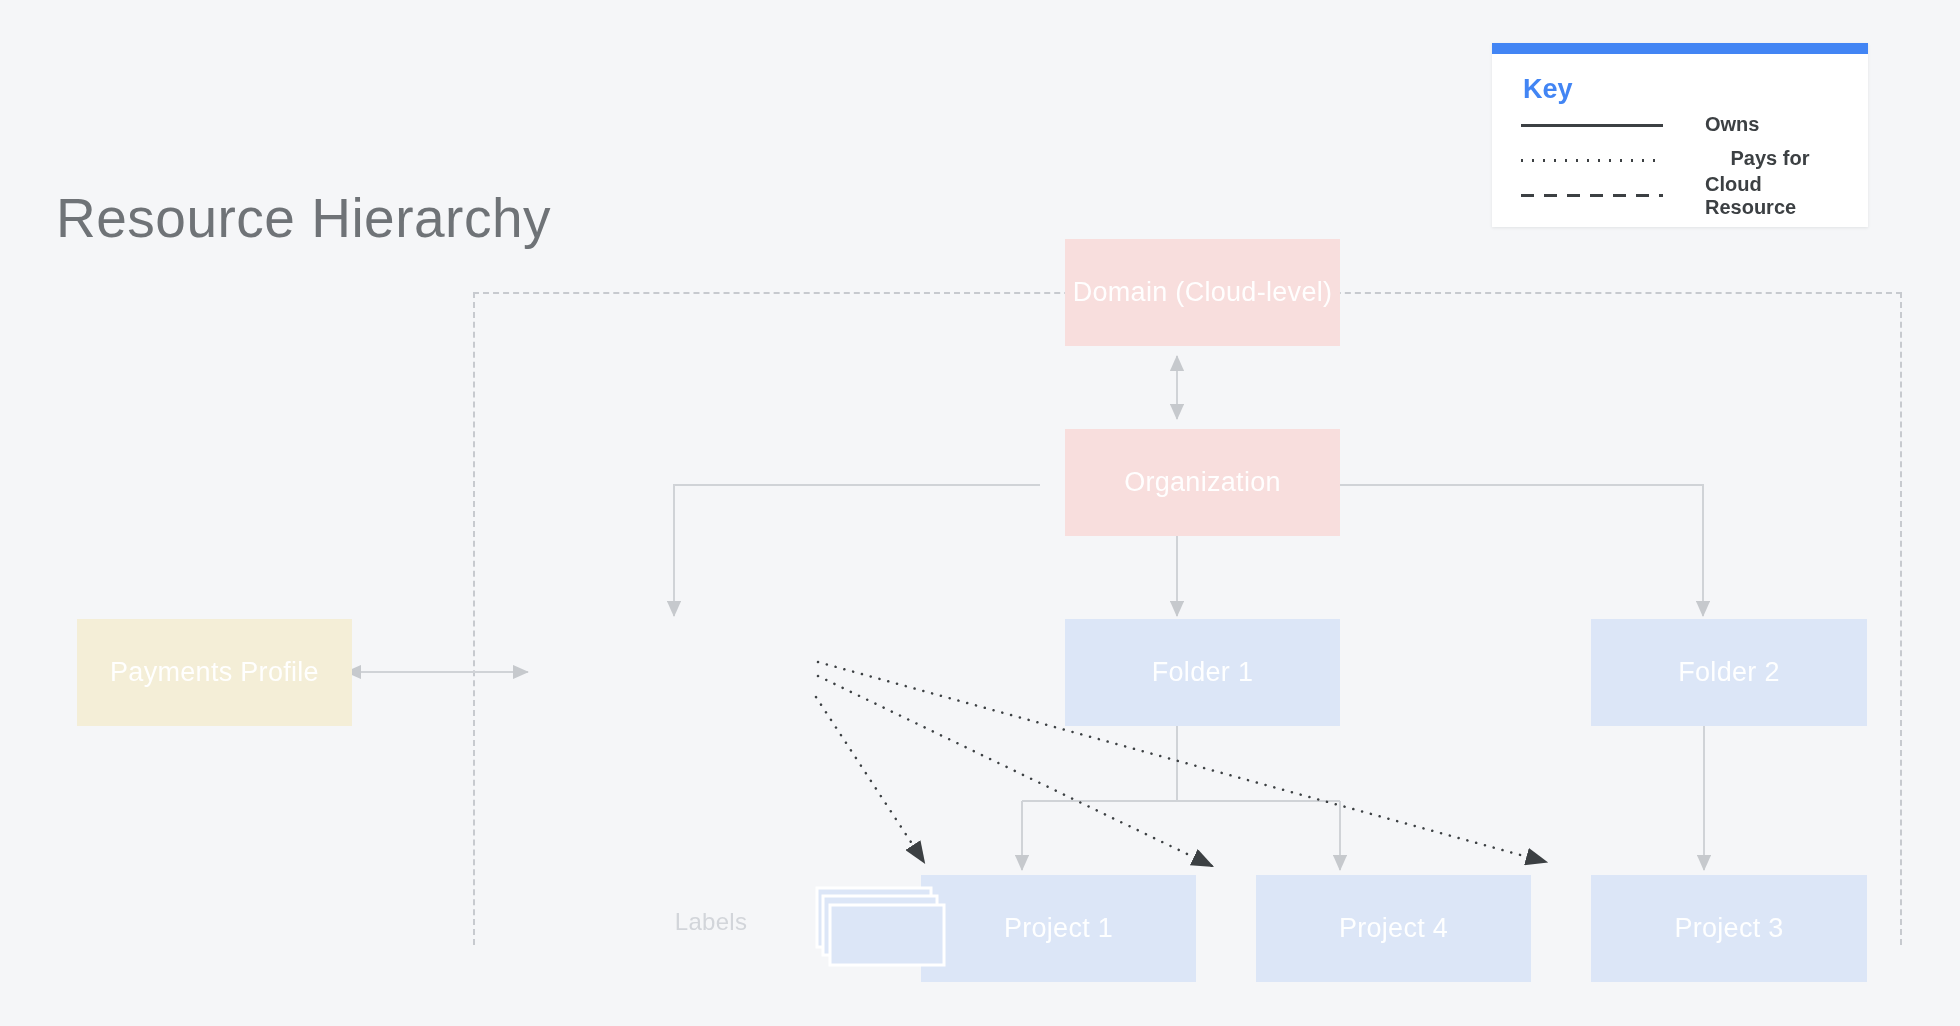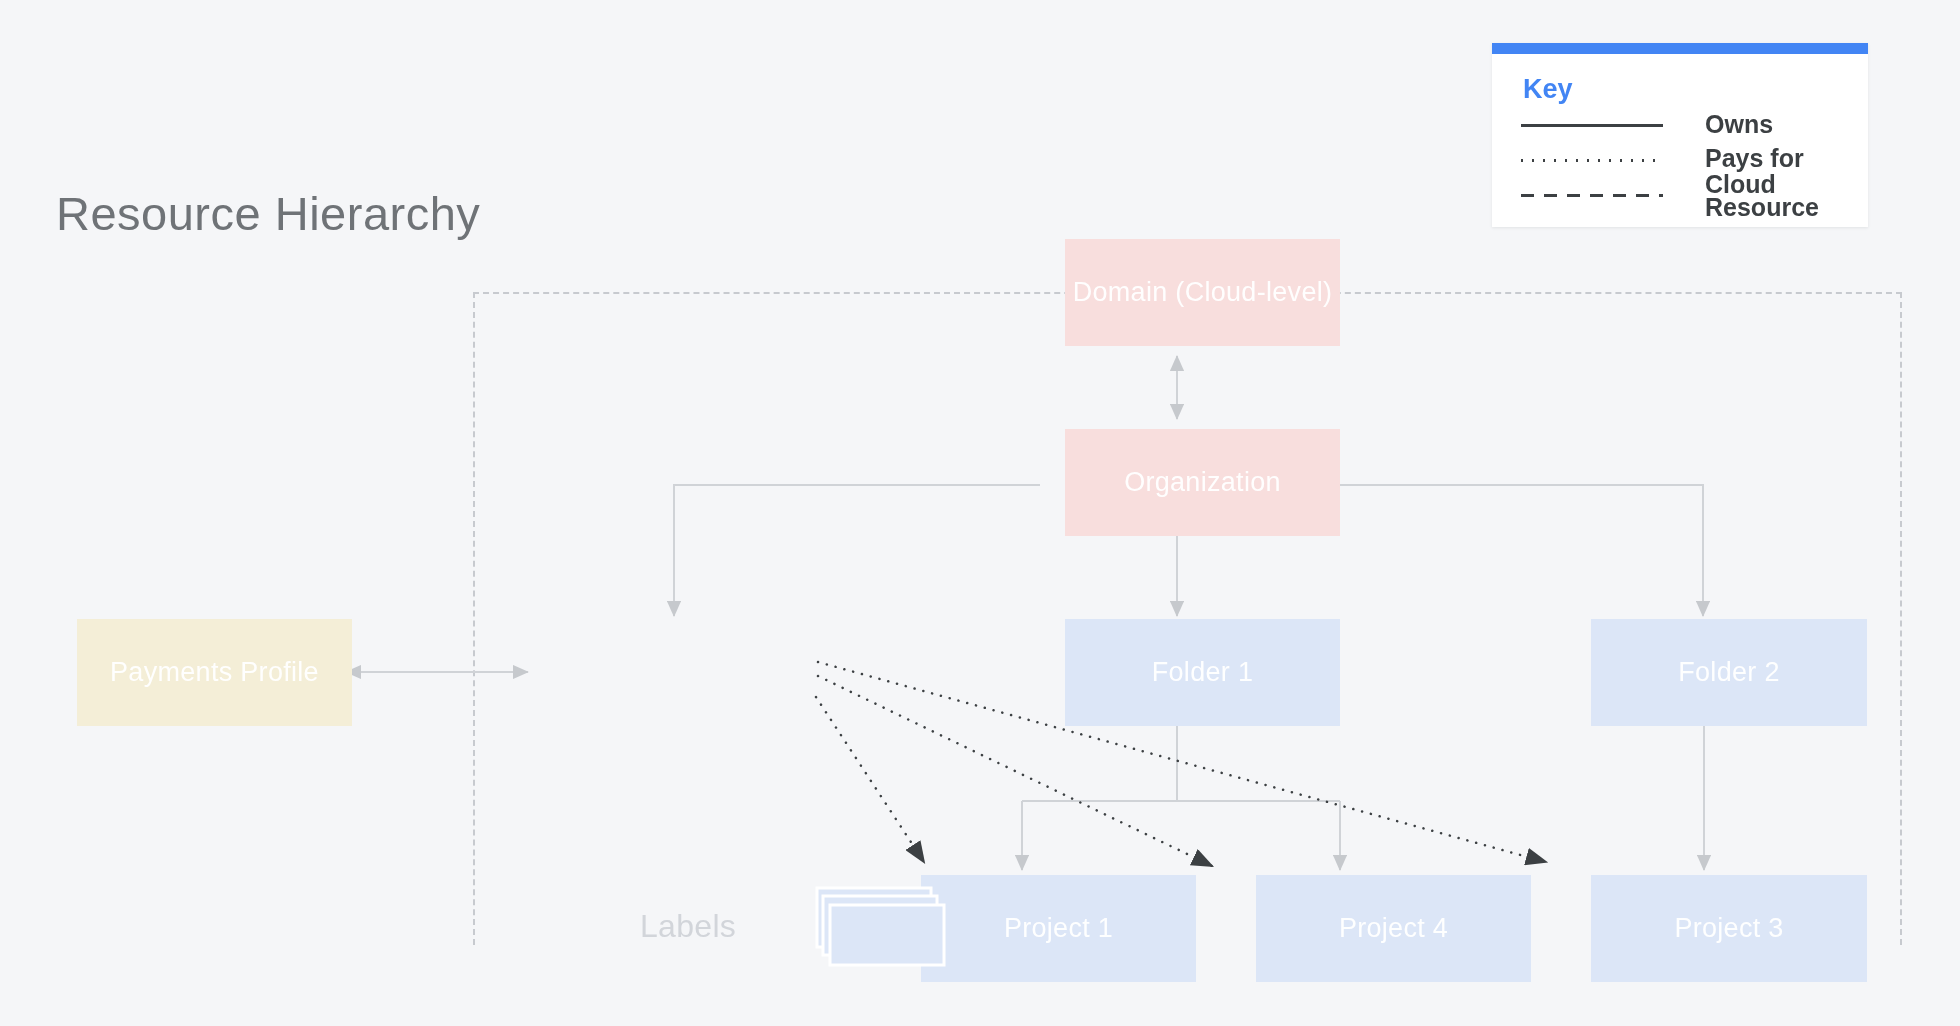--- a/index.html
+++ b/index.html
@@ -6,35 +6,35 @@
     --background:#f5f6f8; --node-pink:#f8dedd; --node-green:#34a853;
     --node-cream:#f4eed7; --node-blue:#dce6f7; --accent-blue:#4285f4;
     --connector-gray:#d0d3d7; --arrow-gray:#c6c9cd; --line-dark:#3c4043;
     --title-gray:#6f7377; --faint-gray:#d2d5da;
   }
   *{margin:0;padding:0;box-sizing:border-box;}
   html,body{background:var(--background);}
   body{font-family:"Liberation Sans", sans-serif;}
   .stage{position:relative;width:1960px;height:1026px;background:var(--background);overflow:hidden;}
 
-  .page-title{position:absolute;left:56px;top:186px;font-size:47px;font-weight:400;
+  .page-title{position:absolute;left:56px;top:186px;font-size:55px;font-weight:400;
     color:var(--title-gray);letter-spacing:.5px;}
 
   
   .key-card{position:absolute;left:1492px;top:43px;width:376px;height:184px;background:#ffffff;
     box-shadow:0 1px 3px rgba(60,64,67,.10);}
   .key-bar{position:absolute;left:0;top:0;width:100%;height:11px;background:var(--accent-blue);}
   .key-title{position:absolute;left:31px;top:31px;font-size:27px;font-weight:700;color:var(--accent-blue);}
   .key-sample{position:absolute;left:29px;width:142px;height:3px;}
   .key-sample.solid{top:81px;background:var(--line-dark);height:2.5px;}
   .key-sample.dotted{top:116px;background:repeating-linear-gradient(to right,var(--line-dark) 0 2.5px,transparent 2.5px 11px);}
   .key-sample.dashed{top:151px;background:repeating-linear-gradient(to right,var(--line-dark) 0 13px,transparent 13px 23px);}
-  .key-label{position:absolute;left:213px;width:130px;font-size:25px;font-weight:700;
+  .key-label{position:absolute;left:213px;width:130px;font-size:20px;font-weight:700;
     color:var(--line-dark);line-height:23px;}
-  .key-label.l1{top:70px;} .key-label.l2{top:104px;} .key-label.l3{top:130px;}
+  .key-label.l1{top:70px;} .key-label.l2{top:104px;text-align:center;} .key-label.l3{top:130px;}
 
   
   .dashed-region{position:absolute;left:473px;top:292px;width:1429px;height:653px;
     border:2px dashed #c7cacf;border-bottom:none;}
 
   
   svg.layer{position:absolute;left:0;top:0;}
 
   
   .node{position:absolute;width:275px;height:107px;display:flex;align-items:center;justify-content:center;
@@ -48,22 +48,22 @@
   .n-organization{left:1040px;top:429px;}
   .n-payments{left:52px;top:619px;}
   .n-billing{left:537px;top:619px;}
   .n-folder1{left:1040px;top:619px;}
   .n-folder2{left:1566px;top:619px;width:276px;}
   .n-project1{left:896px;top:875px;}
   .n-project2{left:1231px;top:875px;}
   .n-project3{left:1566px;top:875px;width:276px;text-align:center;}
 
   
-  .labels-caption{position:absolute;left:640px;top:908px;width:142px;text-align:left;
-    font-size:32px;color:var(--faint-gray);letter-spacing:.3px;}
+  .labels-caption{position:absolute;left:640px;top:908px;width:142px;text-align:center;
+    font-size:24px;color:var(--faint-gray);letter-spacing:.3px;}
   .labels-icon{position:absolute;left:815px;top:886px;}
 </style>
 </head>
 <body>
 
 <div class="stage">
 
   <div class="page-title">Resource Hierarchy</div>
 
   <div class="dashed-region"></div>

